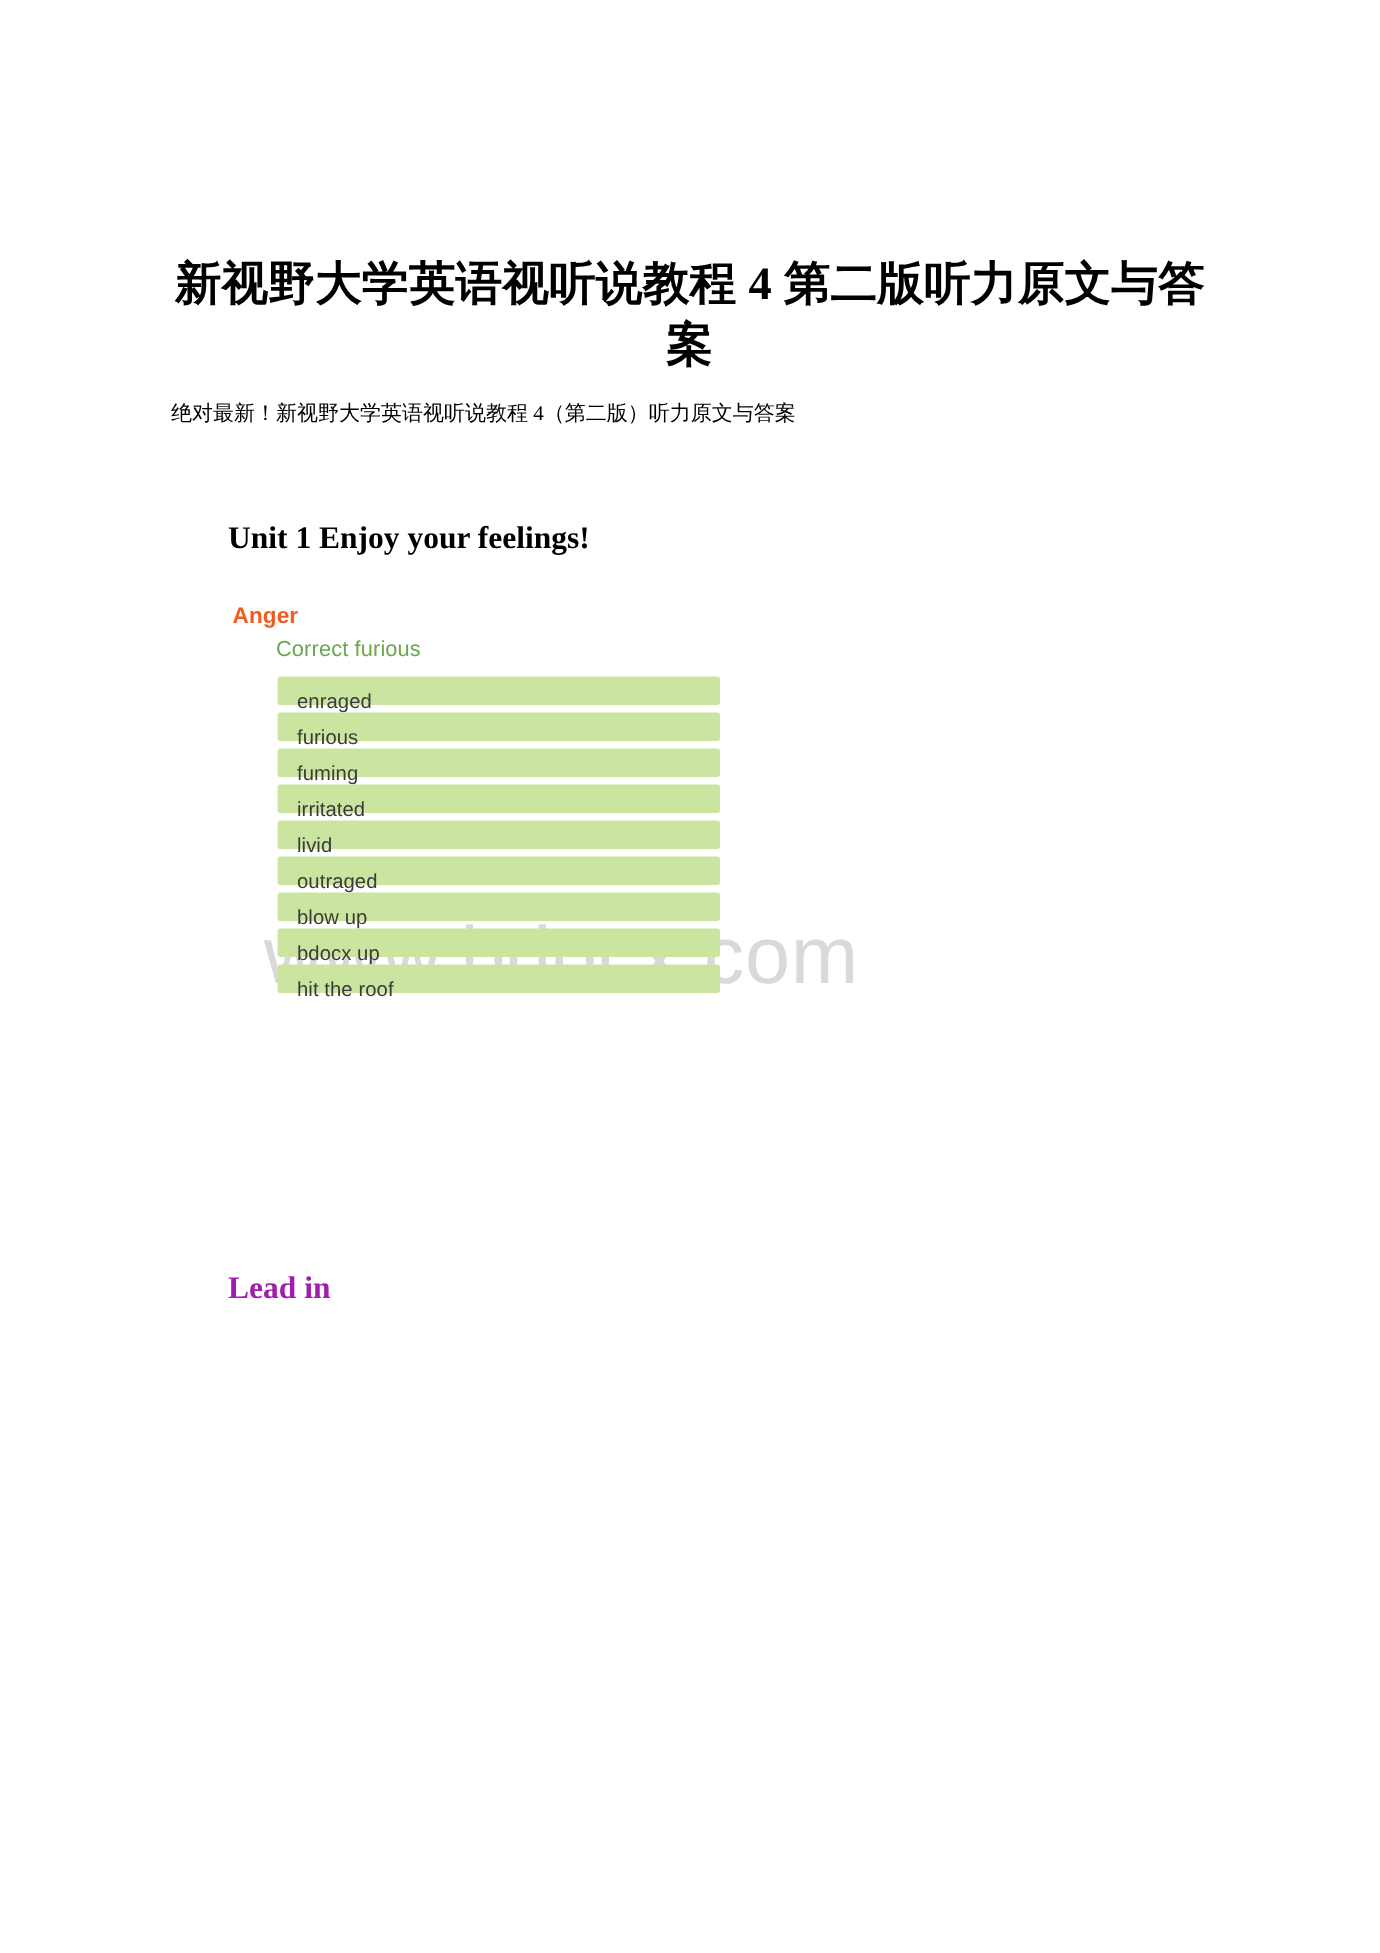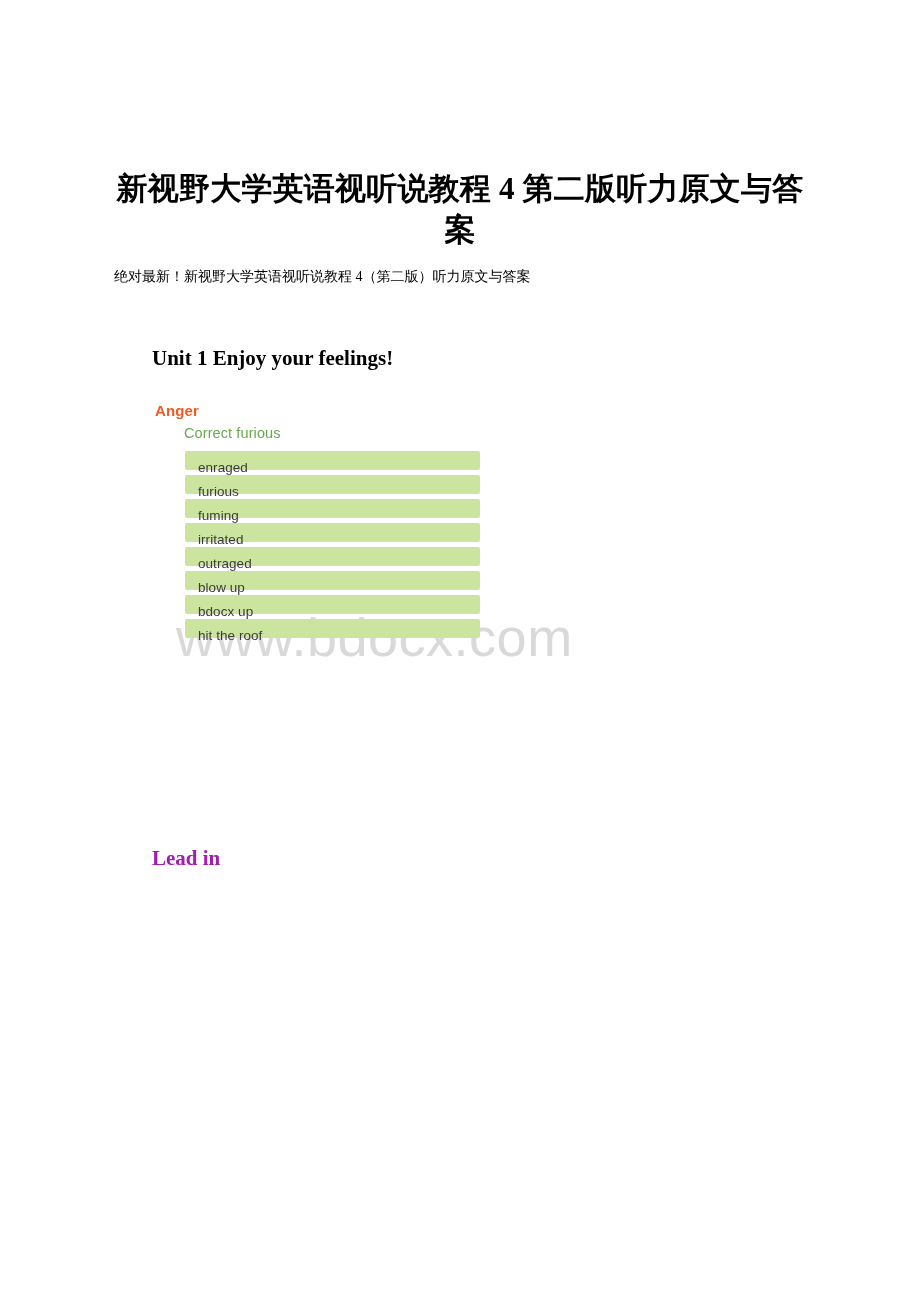--- a/index.html
+++ b/index.html
@@ -162,20 +162,21 @@
   <div class="watermark">www.bdocx.com</div>
 
   <div class="answer-card">
     <div class="card-title">Anger</div>
     <div class="card-subtitle">Correct furious</div>
     <ul class="answer-list">
       <li class="answer-item">enraged</li>
       <li class="answer-item">furious</li>
       <li class="answer-item">fuming</li>
       <li class="answer-item">irritated</li>
+      <li class="answer-item">livid</li>
       <li class="answer-item">outraged</li>
       <li class="answer-item">blow up</li>
       <li class="answer-item">bdocx up</li>
       <li class="answer-item">hit the roof</li>
     </ul>
   </div>
 
   <h2 class="lead-in">Lead in</h2>
 
 </div>

